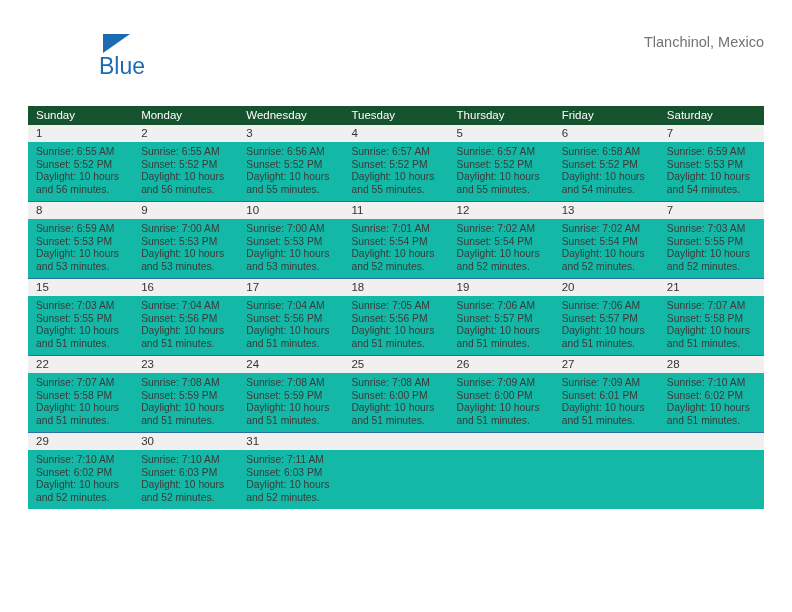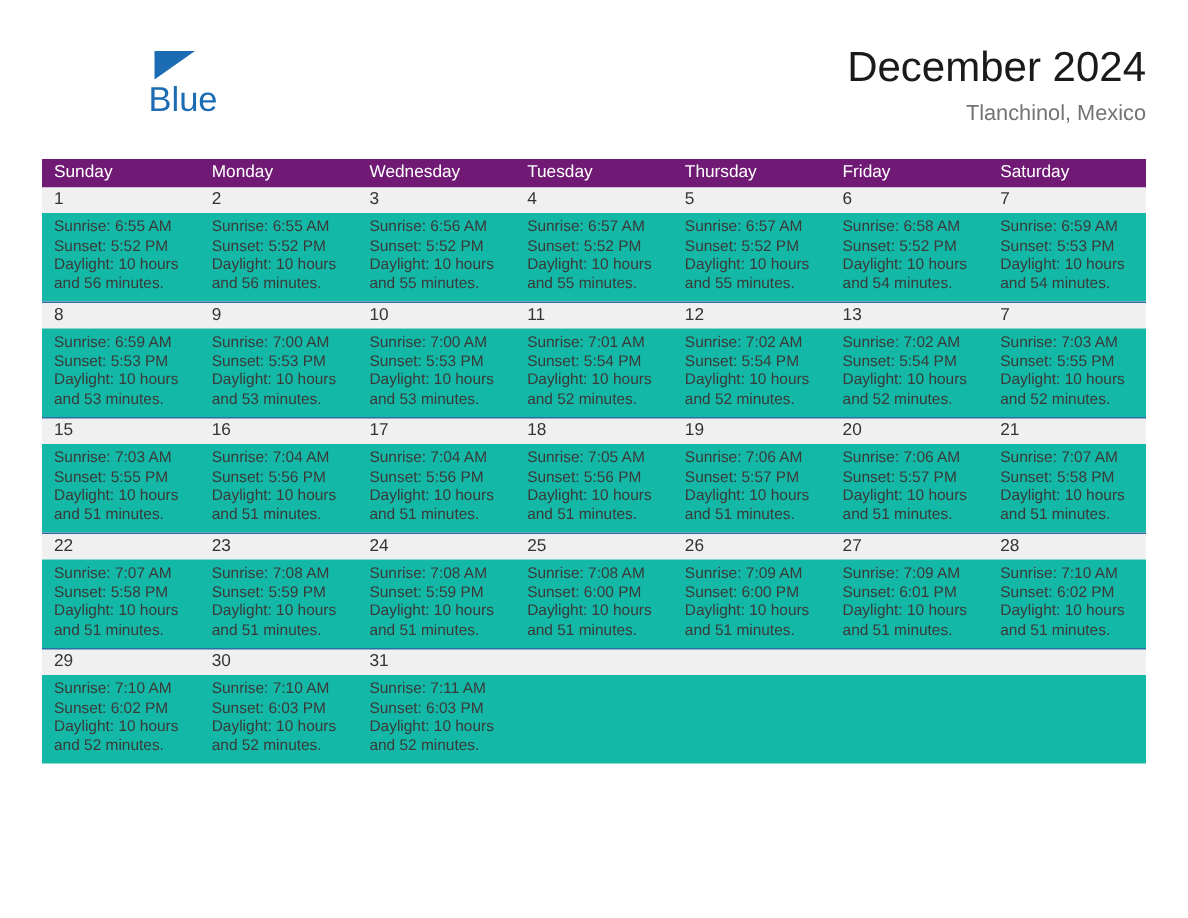--- a/index.html
+++ b/index.html
@@ -96,21 +96,21 @@
   .calendar {
     position: absolute;
     left: 28px;
     top: 106px;
     width: 736px;
   }
 
   .dow-header {
     display: flex;
     width: 100%;
-    background: #701a75;
+    background: #14532d;
     height: 19px;
   }
   .dow-cell {
     flex: 1 1 0;
     color: #ffffff;
     font-size: 11.5px;
     line-height: 19px;
     padding-left: 8px;
     box-sizing: border-box;
     white-space: nowrap;
@@ -167,21 +167,20 @@
   <div class="header">
 
     <div class="brand">
       <div class="brand-line1">
         <span class="brand-triangle"></span>
       </div>
       <div class="brand-blue">Blue</div>
     </div>
 
     <div class="title-block">
-      <div class="cal-title">December 2024</div>
       <div class="cal-subtitle">Tlanchinol, Mexico</div>
     </div>
 
   </div>
 
   <div class="calendar">
     <div class="dow-header">
         <div class="dow-cell">Sunday</div>
         <div class="dow-cell">Monday</div>
         <div class="dow-cell">Wednesday</div>

